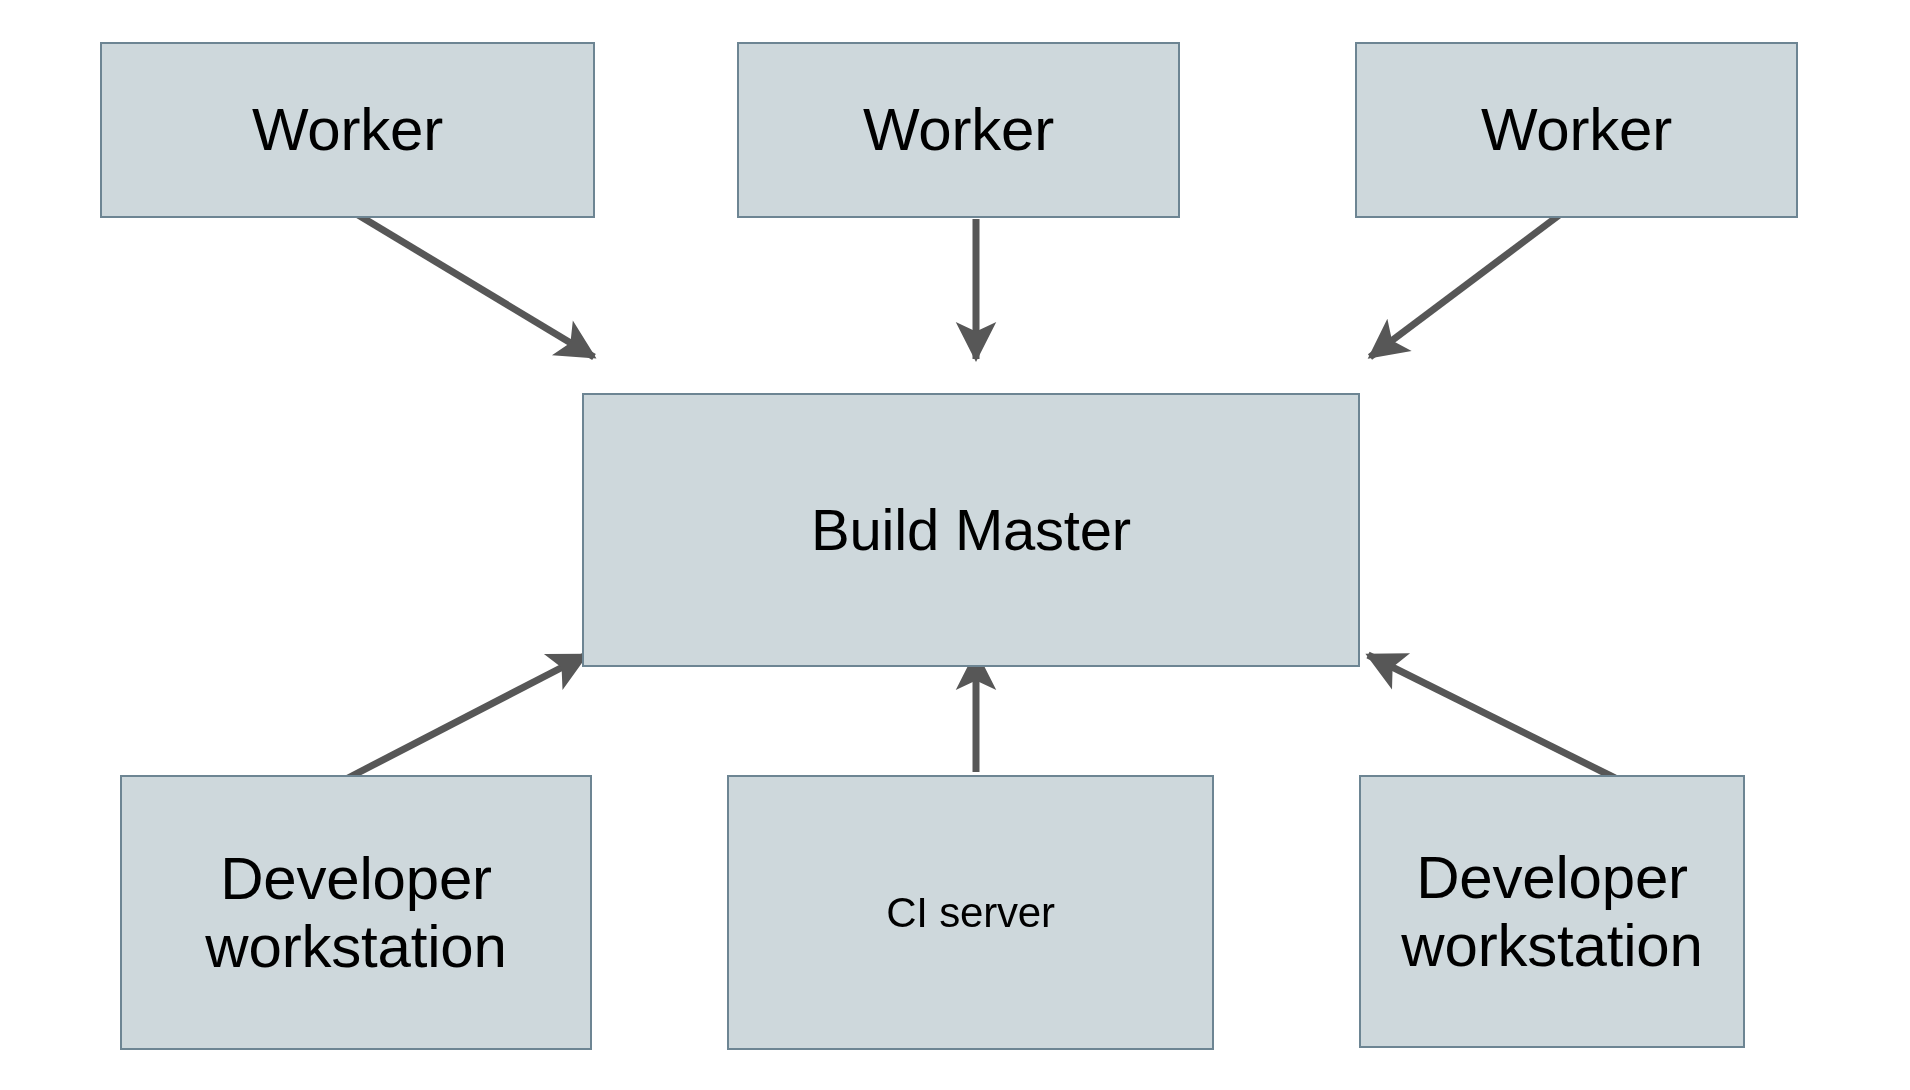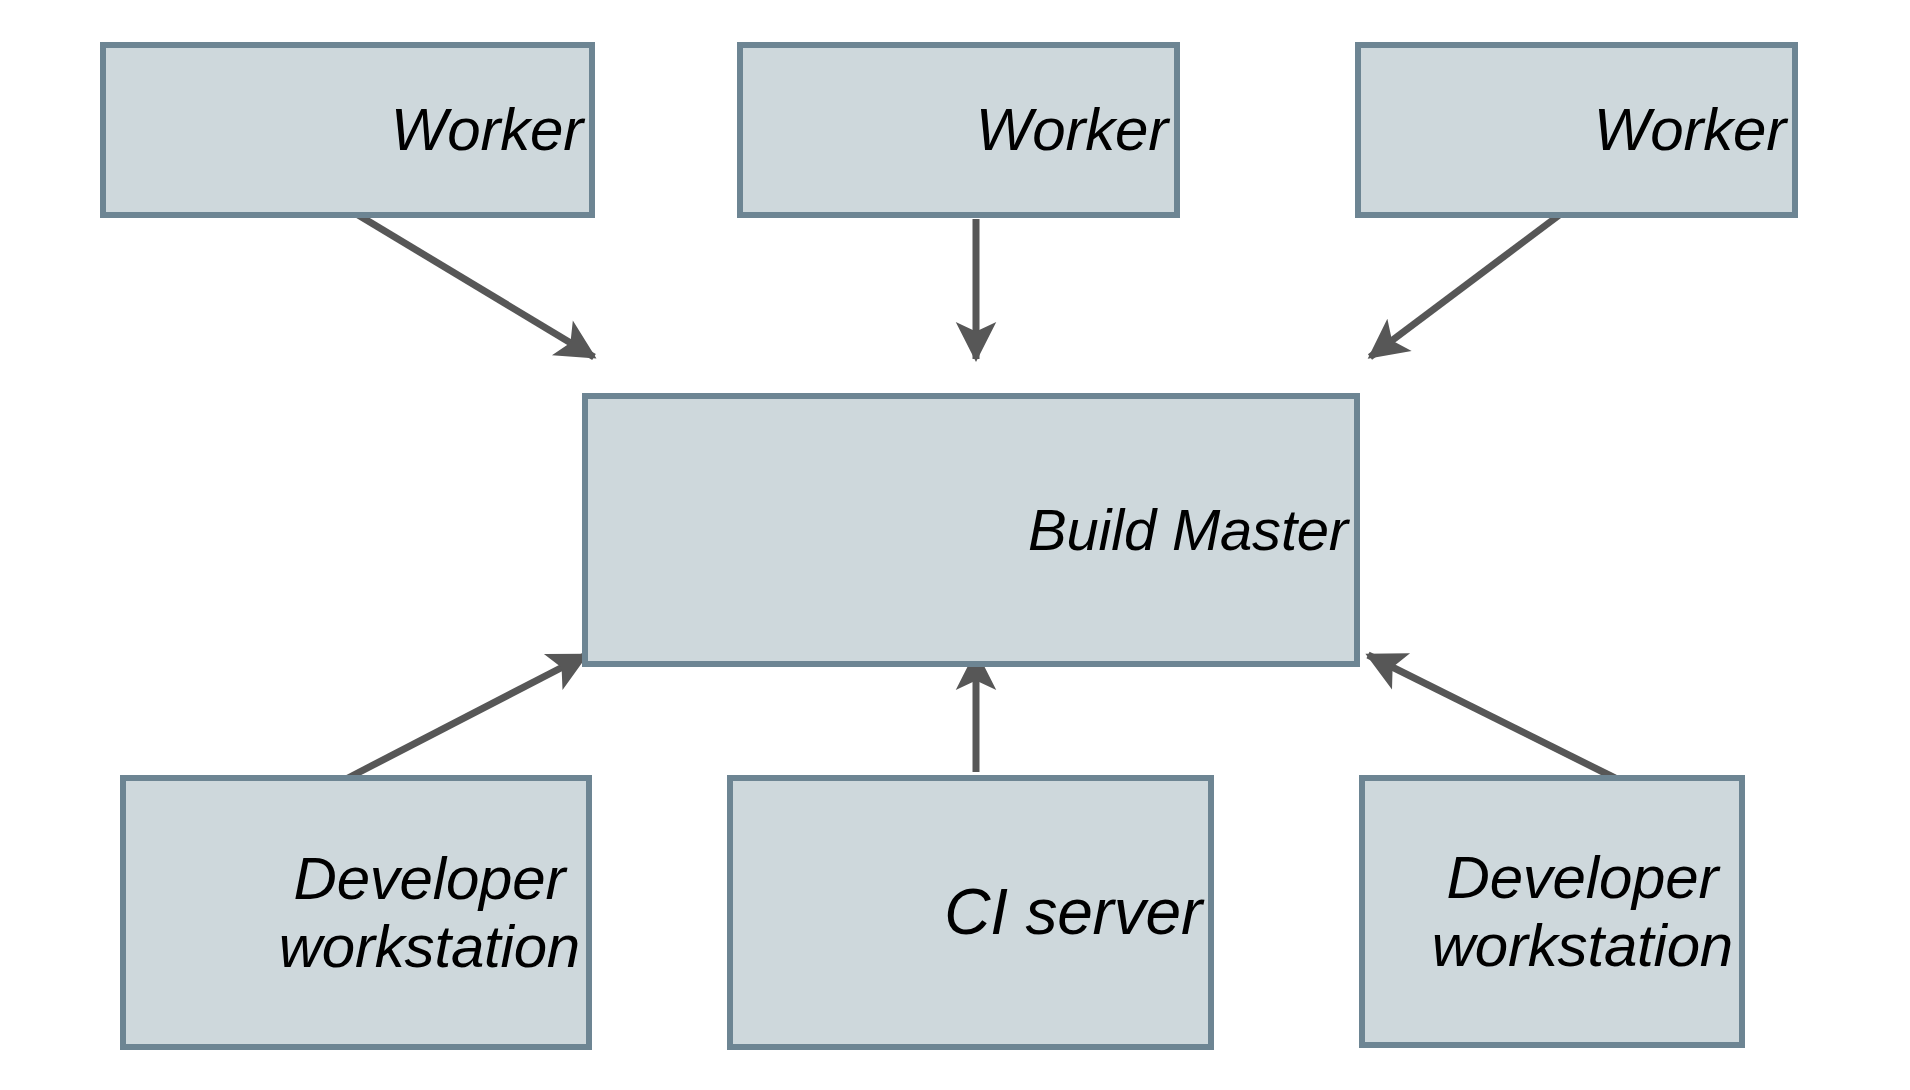--- a/index.html
+++ b/index.html
@@ -26,46 +26,45 @@
     left: 0;
     width: 1910px;
     height: 1090px;
     pointer-events: none;
   }
   .node {
     position: absolute;
     box-sizing: border-box;
     display: flex;
     align-items: center;
-    justify-content: flex-end;
+    justify-content: center;
     text-align: center;
     background: #ced8dc;
-    border: 6px solid #f97316;
+    border: 2px solid #f97316;
     color: #000000;
     font-family: "Liberation Sans", sans-serif;
     font-weight: 400;
     line-height: 1.12;
     letter-spacing: -0.2px;
     z-index: 2;
-    font-style: italic;
   }
   .node-label {
     display: block;
     white-space: pre-line;
     padding: 0 6px;
   }
   
   #node-worker-1 { left: 100px;  top: 42px;  width: 495px; height: 176px; font-size: 60px; }
   #node-worker-2 { left: 737px;  top: 42px;  width: 443px; height: 176px; font-size: 60px; }
   #node-worker-3 { left: 1355px; top: 42px;  width: 443px; height: 176px; font-size: 60px; }
   
   #node-build-master { left: 582px; top: 369px; width: 778px; height: 274px; font-size: 58px; }
   
   #node-dev-workstation-left  { left: 120px;  top: 775px; width: 472px; height: 275px; font-size: 60px; }
-  #node-ci-server             { left: 727px;  top: 775px; width: 487px; height: 275px; font-size: 64px; }
+  #node-ci-server             { left: 727px;  top: 775px; width: 487px; height: 275px; font-size: 42px; }
   #node-dev-workstation-right { left: 1359px; top: 775px; width: 386px; height: 273px; font-size: 60px; }
 </style>
 </head>
 <body>
 
 <div id="diagram-root" style="background: rgb(255, 255, 255);">
 
   <svg class="edge-layer" viewBox="0 0 1910 1090" width="1910" height="1090">
     <defs>
       <marker id="arrowhead" viewBox="0 0 12 12" refX="10.6" refY="6" markerWidth="6.2" markerHeight="6.2" orient="auto-start-reverse" markerUnits="strokeWidth">

